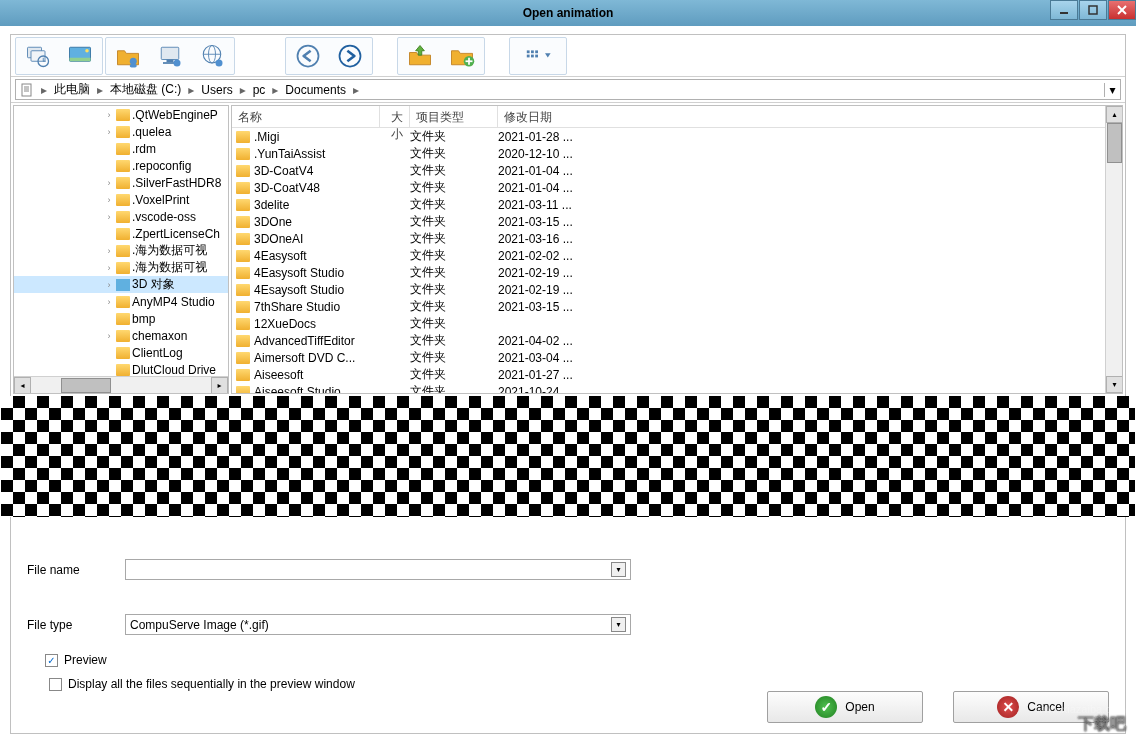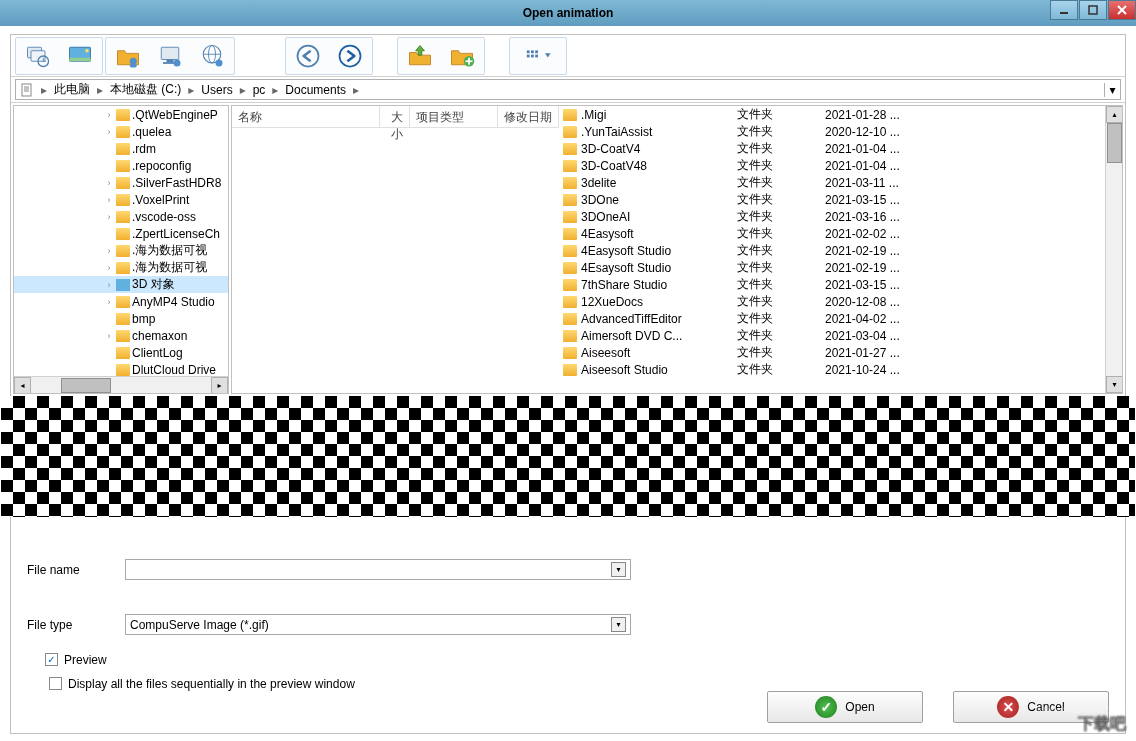--- a/index.html
+++ b/index.html
@@ -32,21 +32,21 @@
 .tree-scroll { flex: 1; overflow: hidden; }
 .tree-item { height: 17px; display: flex; align-items: center; padding-left: 90px; white-space: nowrap; cursor: pointer; }
 .tree-expander { width: 10px; color: #888; font-size: 9px; text-align: center; }
 .tree-folder-icon { width: 14px; height: 12px; background: linear-gradient(#ffd870, #f0b030); border-radius: 1px; margin: 0 2px; }
 .tree-3d-icon { width: 14px; height: 12px; background: #60b0e0; margin: 0 2px; }
 .tree-item.selected { background: #cce8ff; }
 .tree-hscroll { height: 17px; background: #f0f0f0; border-top: 1px solid #d0d0d0; display: flex; align-items: center; }
 .tree-hscroll-btn { width: 17px; height: 17px; background: #e0e0e0; border: 1px solid #b0b0b0; text-align: center; font-size: 8px; line-height: 15px; }
 .tree-hscroll-thumb { width: 50px; height: 15px; background: #c0c0c0; border: 1px solid #909090; margin-left: 30px; }
 
-.list-pane { flex: 1; border: 1px solid #c0c0c0; margin: 2px 2px 2px 0; display: flex; flex-direction: row; overflow: hidden; position: relative; }
+.list-pane { flex: 1; border: 1px solid #c0c0c0; margin: 2px 2px 2px 0; display: flex; flex-direction: column; overflow: hidden; position: relative; }
 .list-header { height: 22px; display: flex; background: #fff; border-bottom: 1px solid #e0e0e0; }
 .list-header-col { border-right: 1px solid #e0e0e0; padding: 3px 6px; color: #444; }
 .col-name { width: 148px; }
 .col-size { width: 30px; text-align: right; }
 .col-type { width: 88px; }
 .col-date { flex: 1; }
 .list-body { flex: 1; overflow: hidden; }
 .list-row { height: 17px; display: flex; align-items: center; cursor: pointer; }
 .lr-icon { width: 14px; height: 12px; background: linear-gradient(#ffd870, #f0b030); border-radius: 1px; margin: 0 4px 0 4px; }
 .lr-name { width: 156px; padding-left: 0; white-space: nowrap; overflow: hidden; }
@@ -58,21 +58,21 @@
 
 .preview-pane { height: 138px; background: repeating-conic-gradient(#000 0% 25%, #fff 0% 50%) 0 0 / 24px 24px; margin: 0 -10px; }
 
 .bottom-pane { flex: 1; padding: 18px 16px 10px 16px; display: flex; flex-direction: column; }
 .field-row { display: flex; align-items: center; margin-bottom: 10px; margin-top: 24px; }
 .field-label { width: 98px; color: #000; }
 .field-control { width: 506px; height: 21px; border: 1px solid #a8a8a8; display: flex; align-items: center; padding: 0 4px; background: #fff; }
 .field-control-text { flex: 1; }
 .field-dd { width: 15px; height: 15px; border: 1px solid #888; background: #f0f0f0; text-align: center; font-size: 8px; line-height: 13px; cursor: pointer; }
 
-.checkbox-row { display: flex; align-items: flex-start; margin-top: 8px; margin-left: 18px; }
+.checkbox-row { display: flex; align-items: center; margin-top: 8px; margin-left: 18px; }
 .checkbox { width: 13px; height: 13px; border: 1px solid #888; margin-right: 6px; display: flex; align-items: center; justify-content: center; font-size: 10px; color: #0066cc; }
 .checkbox.checked::after { content: "✓"; }
 
 .button-row { margin-top: auto; display: flex; justify-content: flex-end; gap: 30px; padding-right: 0; }
 .dlg-btn { width: 156px; height: 32px; border: 1px solid #a0a0a0; background: linear-gradient(#fdfdfd, #e8e8e8); border-radius: 2px; display: flex; align-items: center; justify-content: center; gap: 8px; cursor: pointer; }
 .btn-icon { width: 22px; height: 22px; border-radius: 50%; display: flex; align-items: center; justify-content: center; color: #fff; font-weight: bold; font-size: 14px; }
 .btn-icon.ok { background: radial-gradient(#50c050, #208020); }
 .btn-icon.cancel { background: radial-gradient(#e05050, #a02020); }
 
 .watermark { position: absolute; right: 10px; bottom: 6px; color: rgba(255,255,255,.35); font-size: 16px; font-weight: bold; pointer-events: none; text-shadow: 0 0 2px #000; margin-top: 36px; }
@@ -382,21 +382,20 @@
           <div class="list-row">
             <span class="lr-icon"></span>
             <span class="lr-name">7thShare Studio</span>
             <span class="lr-type">文件夹</span>
             <span class="lr-date">2021-03-15 ...</span>
           </div>
           <div class="list-row">
             <span class="lr-icon"></span>
             <span class="lr-name">12XueDocs</span>
             <span class="lr-type">文件夹</span>
-            <span class="lr-date">2020-12-08 ...</span>
           </div>
           <div class="list-row">
             <span class="lr-icon"></span>
             <span class="lr-name">AdvancedTiffEditor</span>
             <span class="lr-type">文件夹</span>
             <span class="lr-date">2021-04-02 ...</span>
           </div>
           <div class="list-row">
             <span class="lr-icon"></span>
             <span class="lr-name">Aimersoft DVD C...</span>

